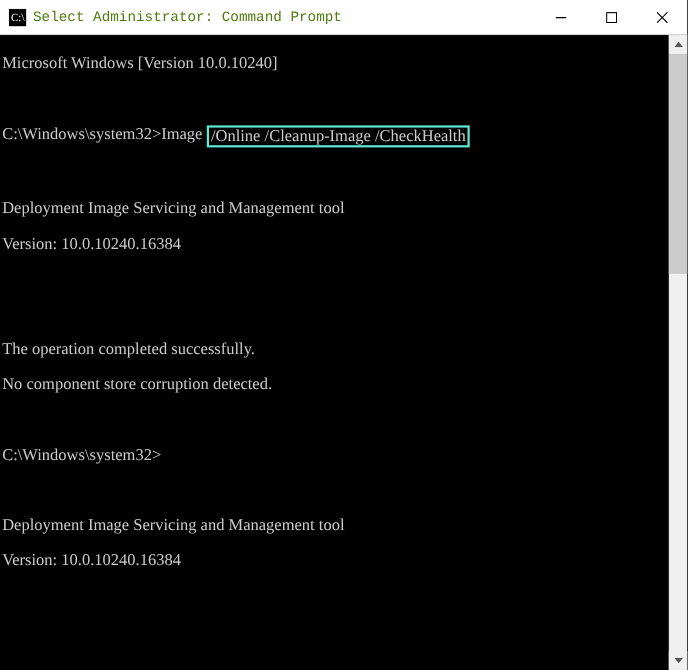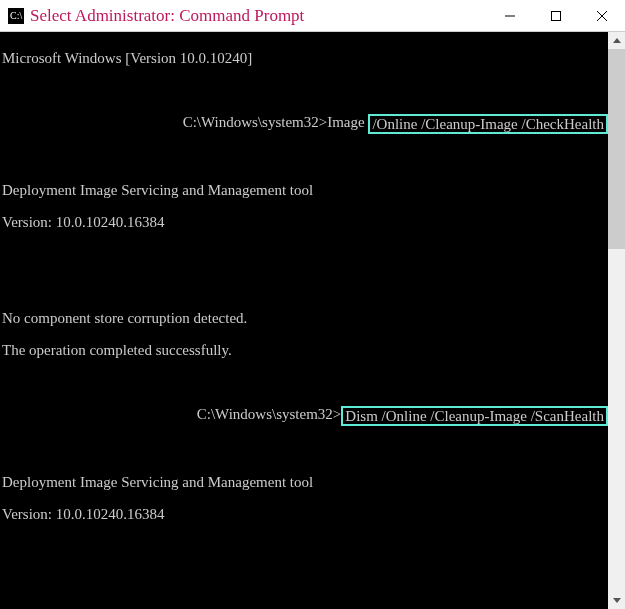--- a/index.html
+++ b/index.html
@@ -22,23 +22,23 @@
       height: 16px;
       margin-left: 8px;
       margin-right: 6px;
       display: flex;
       align-items: center;
       justify-content: center;
     }
     .titlebar-icon svg { display: block; }
     .title-text {
       flex: 1;
-      font-family: Liberation Serif, serif;
-      font-size: 17px;
-      color: #be185d;
+      font-family: Liberation Mono, monospace;
+      font-size: 13px;
+      color: #4d7c0f;
     }
     .win-controls { display: flex; height: 100%; }
     .win-btn {
       width: 46px;
       height: 100%;
       display: flex;
       align-items: center;
       justify-content: center;
       font-family: 'Segoe UI', sans-serif;
       font-size: 14px;
@@ -80,21 +80,21 @@
     }
     .scroll-down { position: absolute; bottom: 0; width: 100%; }
     .scroll-thumb {
       position: absolute;
       top: 17px;
       width: 100%;
       height: 200px;
       background: #ccc;
     }
     .line { min-height: 16px; }
-    .prompt-line { display: flex; align-items: flex-start; justify-content: flex-end; }
+    .prompt-line { display: flex; align-items: flex-start; }
     .cmd-box {
       border: 2px solid #5eead4;
       padding: 0 2px;
       display: inline-block;
     }
   </style>
 </head>
 <body>
 
 <div class="titlebar">
@@ -128,24 +128,24 @@
 <div class="content-wrap">
   <div class="terminal">
 <div class="line">Microsoft Windows [Version 10.0.10240]</div>
 <div class="line">&nbsp;</div>
 <div class="line prompt-line"><span>C:\Windows\system32&gt;</span><span>Image </span><span class="cmd-box">/Online /Cleanup-Image /CheckHealth</span></div>
 <div class="line">&nbsp;</div>
 <div class="line">Deployment Image Servicing and Management tool</div>
 <div class="line">Version: 10.0.10240.16384</div>
 <div class="line">&nbsp;</div>
 <div class="line">&nbsp;</div>
+<div class="line">The operation completed successfully.</div>
 <div class="line">No component store corruption detected.</div>
-<div class="line">The operation completed successfully.</div>
 <div class="line">&nbsp;</div>
-<div class="line prompt-line"><span>C:\Windows\system32&gt;</span><span class="cmd-box">Dism /Online /Cleanup-Image /ScanHealth</span></div>
+<div class="line prompt-line"><span>C:\Windows\system32&gt;</span></div>
 <div class="line">&nbsp;</div>
 <div class="line">Deployment Image Servicing and Management tool</div>
 <div class="line">Version: 10.0.10240.16384</div>
 <div class="line">&nbsp;</div>
 
 
 
 
 
 

